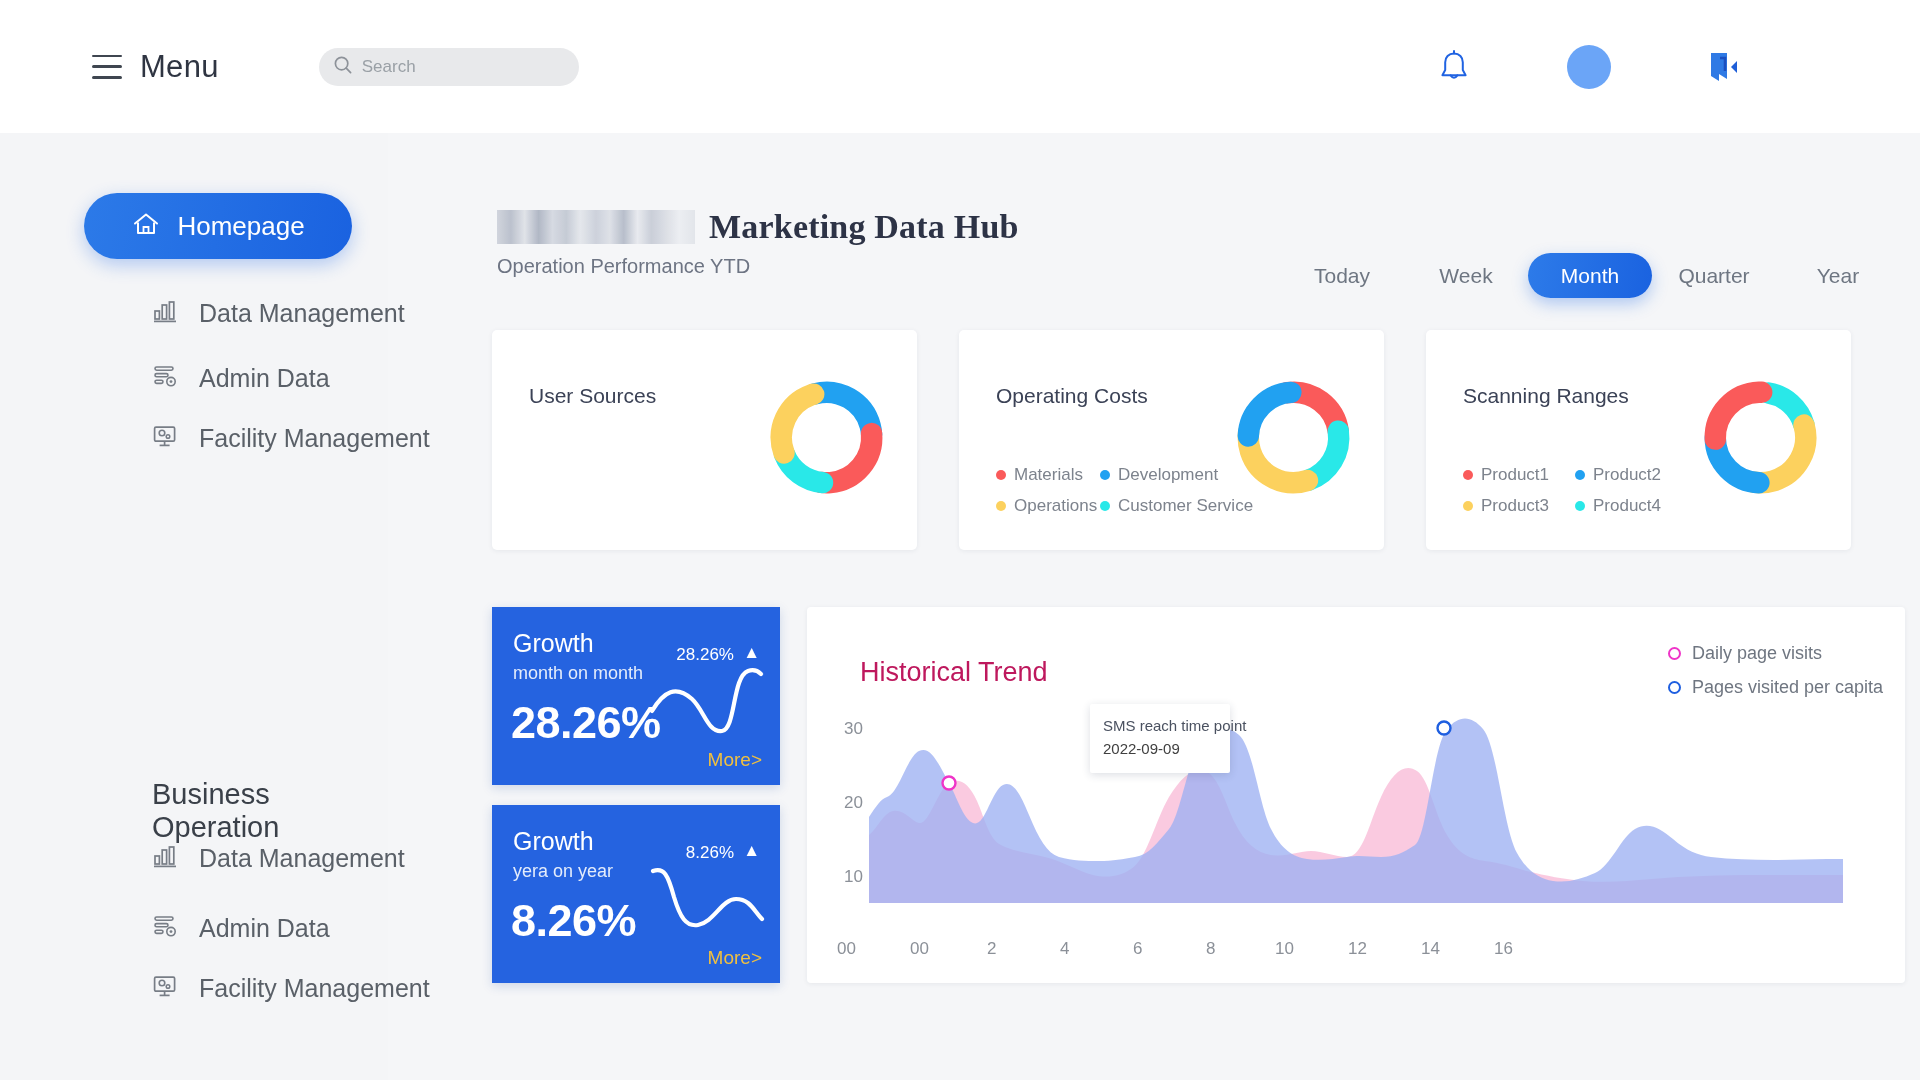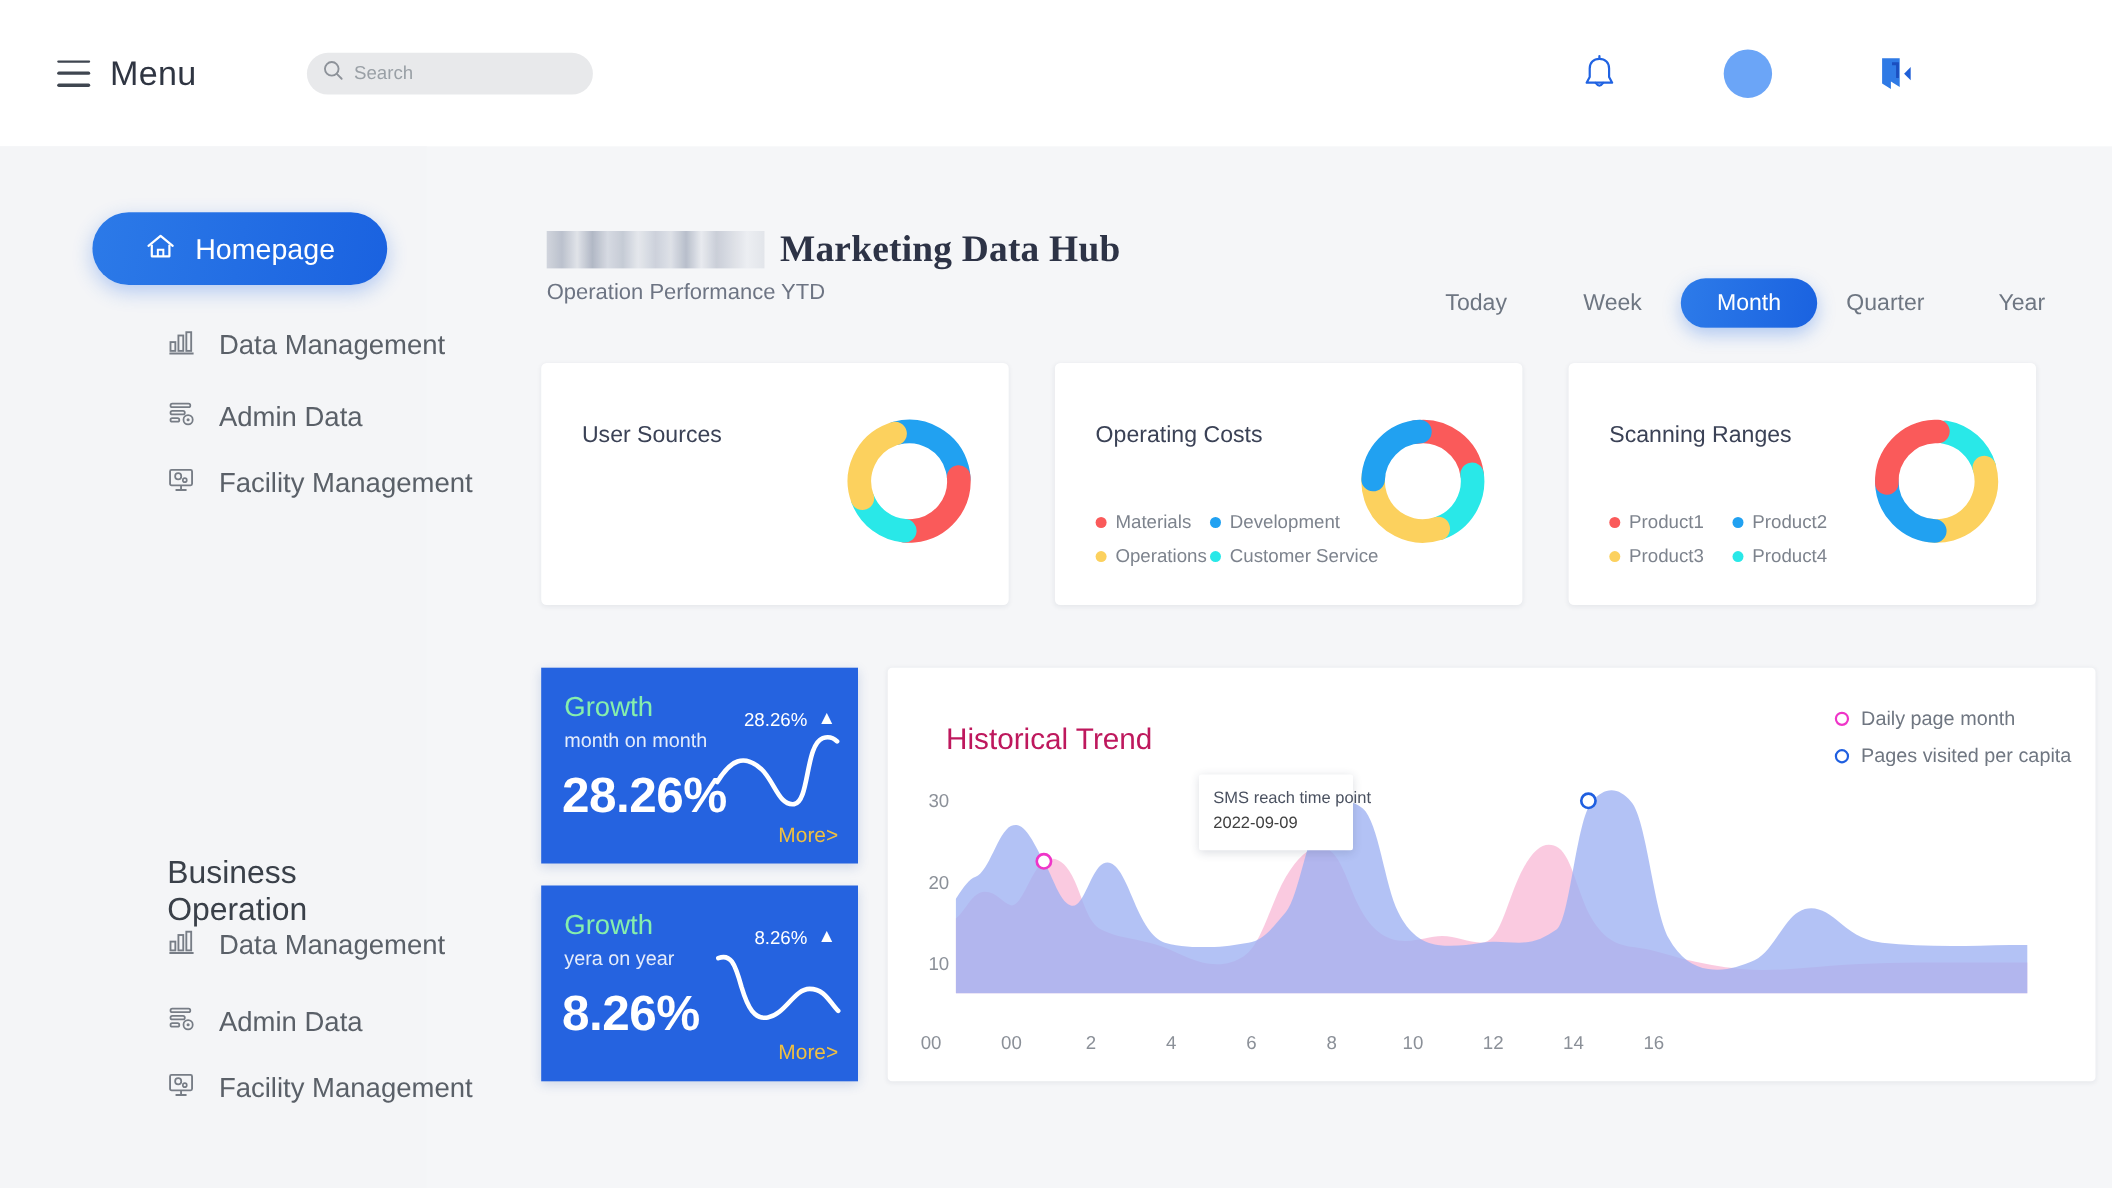--- a/index.html
+++ b/index.html
@@ -8,21 +8,21 @@
     font-family: "Liberation Sans", sans-serif;
     background: #f5f6f8;
     overflow: hidden;
   }
 
   
   .topbar {
     position: absolute; left: 0; top: 0;
     width: 1920px; height: 133px;
     background: #ffffff;
-    display: flex; align-items: center;
+    display: flex; align-items: center; padding-left: 40px;
   }
   .hamburger {
     width: 30px; height: 24px;
     margin-left: 52px;
     display: flex; flex-direction: column; justify-content: space-between;
     cursor: pointer;
   }
   .hamburger span { display: block; height: 2.5px; background: #3f4650; border-radius: 2px; }
   .menu-label {
     margin-left: 18px;
@@ -151,21 +151,21 @@
   
   .growth-card {
     position: absolute; left: 0;
     width: 288px; height: 178px;
     background: #2563e0;
     box-shadow: 0 3px 10px rgba(30,70,160,.18);
     overflow: hidden;
   }
   .g1 { top: 474px; }
   .g2 { top: 672px; }
-  .g-title { position: absolute; left: 21px; top: 22px; color: #86efac; font-size: 25px; }
+  .g-title { position: absolute; left: 21px; top: 22px; color: #ffffff; font-size: 25px; }
   .g-sub   { position: absolute; left: 21px; top: 56px; color: #e4ecfb; font-size: 18px; }
   .g-delta { position: absolute; right: 46px; top: 38px; color: #fff; font-size: 17px; }
   .g-arrow { position: absolute; right: 20px; top: 36px; color: #fff; font-size: 17px; }
   .g-big   { position: absolute; left: 19px; top: 90px; color: #fff; font-size: 45px; font-weight: bold; letter-spacing: -.5px; }
   .g-more  { position: absolute; right: 18px; bottom: 14px; color: #f0c040; font-size: 19px; cursor: pointer; }
   .g-spark { position: absolute; right: 12px; top: 48px; }
 
   
   .trend-card {
     position: absolute; left: 315px; top: 474px;
@@ -441,21 +441,21 @@
     </div>
     <div class="g-more">More&gt;</div>
   </div>
 
   <div class="trend-card">
     <div class="trend-title">Historical Trend</div>
 
     <div class="trend-legend">
       <div class="tl-item">
         <span class="tl-ring" style="border-color:#ef35c8"></span>
-        <span class="tl-txt">Daily page month</span>
+        <span class="tl-txt">Daily page visits</span>
       </div>
       <div class="tl-item">
         <span class="tl-ring" style="border-color:#1f5fe0"></span>
         <span class="tl-txt">Pages visited per capita</span>
       </div>
     </div>
 
     <svg class="chart-svg" width="1098" height="376" viewBox="0 0 1098 376">
 
       <text class="ax-lbl" x="37" y="127">30</text>

